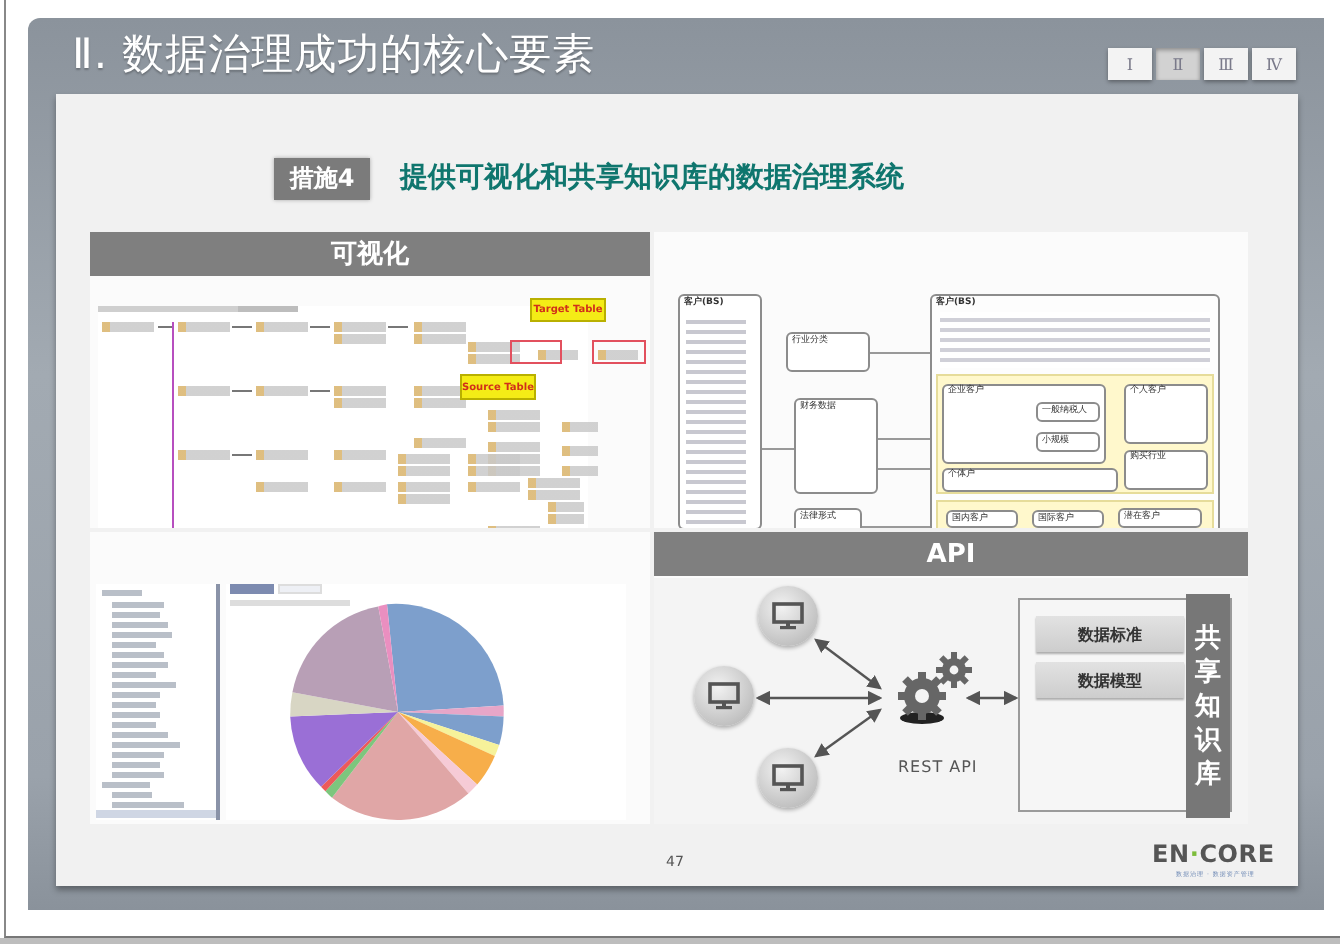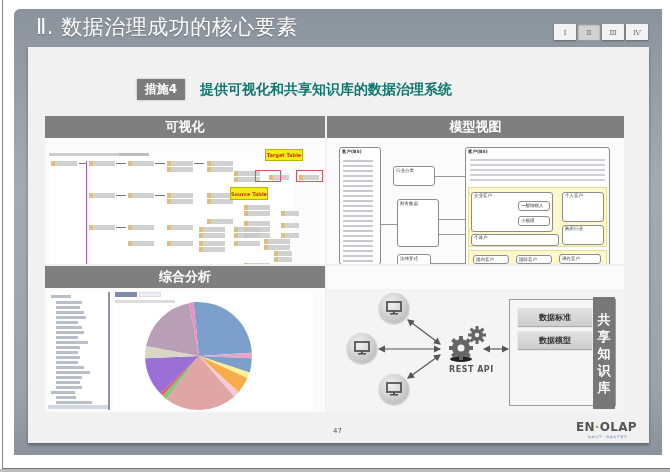--- a/index.html
+++ b/index.html
@@ -153,21 +153,20 @@
       <div class="lin-node" style="left:195px;top:110px;"></div>
       <div class="redbox" style="left:206px;top:17px;width:26px;height:12px;"></div>
       <div class="redbox" style="left:247px;top:17px;width:27px;height:12px;"></div>
       <div class="callout" style="left:216px;top:-4px;width:38px;height:12px;">Target Table</div>
       <div class="callout" style="left:181px;top:34px;width:38px;height:13px;">Source Table</div>
     </div>
   </div>
 </div>
 
 <div class="panel" style="left:327px; top:116px; width:297px; height:148px;">
-  <div class="panel-head">模型视图</div>
   <div class="panel-body">
     <div class="mv-box" style="left:12px;top:8px;width:42px;height:118px;">
       <div class="mv-text" style="left:2px;top:1px;font-weight:bold;">客户(BS)</div>
       <div style="position:absolute;left:3px;top:9px;width:30px;height:105px;background:repeating-linear-gradient(#fff 0 3px,#c8c8d0 3px 5px);"></div>
     </div>
     <div class="mv-box" style="left:66px;top:27px;width:42px;height:20px;">
       <div class="mv-text" style="left:2px;top:1px;">行业分类</div>
     </div>
     <div class="mv-box" style="left:70px;top:60px;width:42px;height:48px;">
       <div class="mv-text" style="left:2px;top:1px;">财务数据</div>
@@ -210,21 +209,20 @@
         <div class="mv-text" style="left:2px;top:1px;">国际客户</div>
       </div>
       <div class="mv-box" style="left:93px;top:106px;width:42px;height:10px;">
         <div class="mv-text" style="left:2px;top:1px;">潜在客户</div>
       </div>
     </div>
   </div>
 </div>
 
 <div class="panel" style="left:45px; top:266px; width:280px; height:146px;">
-  <div class="panel-head">综合分析</div>
   <div class="panel-body">
     <div class="tree-pane">
       <div class="tree-line" style="left:3px;top:3px;width:20px;"></div>
       <div class="tree-line" style="top:9px;width:26px;"></div>
       <div class="tree-line" style="top:14px;width:24px;"></div>
       <div class="tree-line" style="top:19px;width:28px;"></div>
       <div class="tree-line" style="top:24px;width:30px;"></div>
       <div class="tree-line" style="top:29px;width:22px;"></div>
       <div class="tree-line" style="top:34px;width:26px;"></div>
       <div class="tree-line" style="top:39px;width:28px;"></div>
@@ -262,20 +260,21 @@
         <path d="M0,0 L-49,2 A49,49 0 0,1 -48,-9 Z" fill="#d8d6c4"></path>
         <path d="M0,0 L-48,-9 A49,49 0 0,1 -9,-48 Z" fill="#b89fb6"></path>
         <path d="M0,0 L-9,-48 A49,49 0 0,1 -5,-49 Z" fill="#ea8fc0"></path>
       </svg>
 
     </div>
   </div>
 </div>
 
 <div class="panel" style="left:327px; top:266px; width:297px; height:146px;">
+  <div class="panel-head">API</div>
   <div class="panel-body" style="background:#f4f4f4;">
     <div class="pc-circle" style="left:52px;top:4px;">
       <svg width="16" height="14" viewBox="0 0 16 14">
           <rect x="1" y="1" width="14" height="9" fill="none" stroke="#555" stroke-width="1.8"></rect>
           <rect x="7" y="10" width="2" height="2" fill="#555"></rect>
           <rect x="4" y="12" width="8" height="1.6" fill="#555"></rect>
         </svg>
     </div>
     <div class="pc-circle" style="left:20px;top:44px;">
       <svg width="16" height="14" viewBox="0 0 16 14">
@@ -312,30 +311,30 @@
         <rect x="13" y="12" width="4" height="24" transform="rotate(-45 15 24)"></rect>
         <circle cx="31" cy="11" r="6"></circle>
         <rect x="29.5" y="2" width="3" height="18"></rect>
         <rect x="22" y="9.5" width="18" height="3"></rect>
         <rect x="29.5" y="2" width="3" height="18" transform="rotate(45 31 11)"></rect>
         <rect x="29.5" y="2" width="3" height="18" transform="rotate(-45 31 11)"></rect>
       </g>
       <circle cx="15" cy="24" r="3.5" fill="#f4f4f4"></circle>
       <circle cx="31" cy="11" r="2.2" fill="#f4f4f4"></circle>
     </svg>
-    <div class="rest-label" style="left:122px;top:76px;font-weight:bold;">REST API</div>
+    <div class="rest-label" style="left:122px;top:90px;">REST API</div>
     <div class="kb-frame">
       <div class="kb-item" style="top:8px;">数据标准</div>
       <div class="kb-item" style="top:31px;">数据模型</div>
       <div class="kb-side">
         <span>共</span>
         <span>享</span>
         <span>知</span>
         <span>识</span>
         <span>库</span>
       </div>
     </div>
   </div>
 </div>
 
 <div class="page-num">47</div>
-<div class="logo"><span>EN</span><span class="dot">·</span><span>OLAP</span></div>
+<div class="logo"><span>EN</span><span class="dot">·</span><span>CORE</span></div>
 <div class="logo-sub">数据治理 · 数据资产管理</div>
 
 </body></html>

